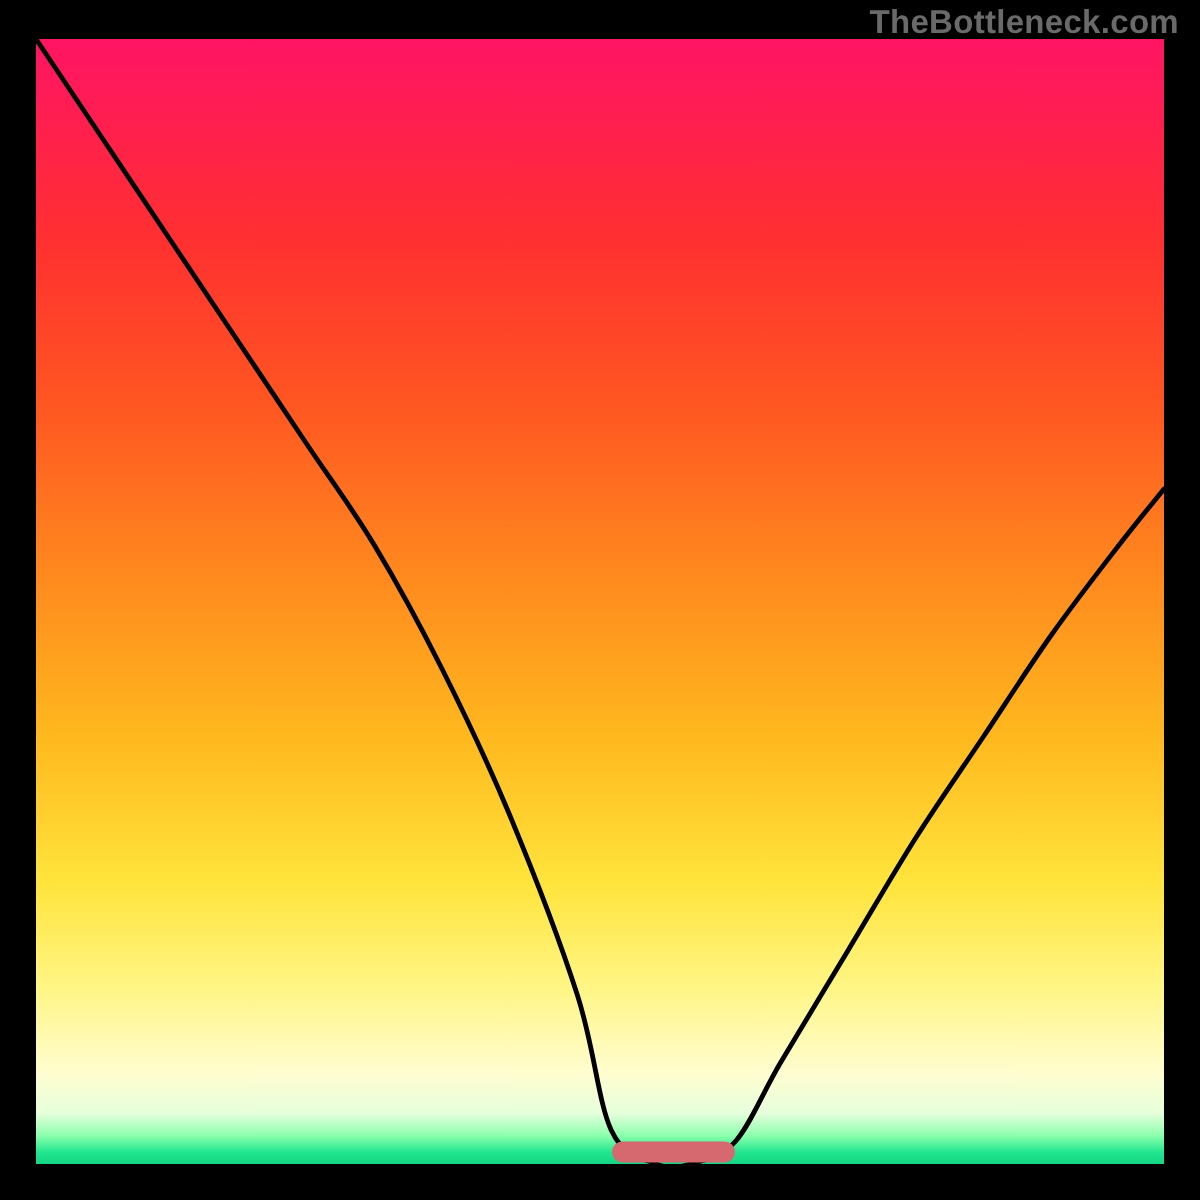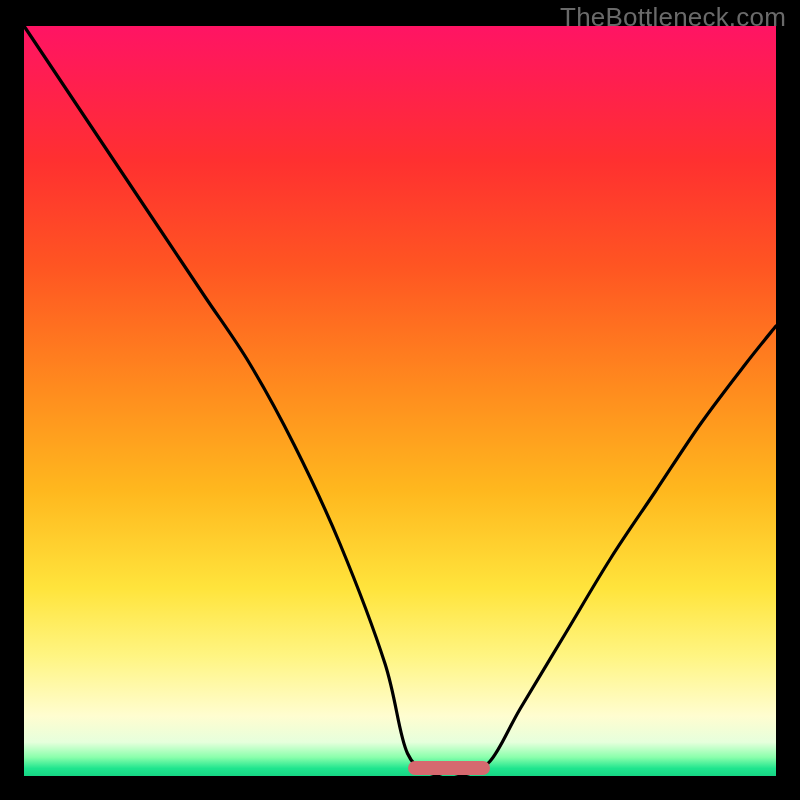--- a/index.html
+++ b/index.html
@@ -15,23 +15,23 @@
     position: relative;
     width: 800px;
     height: 800px;
     background: #000;
   }
   .watermark {
     position: absolute;
     top: 2px;
     right: 14px;
     color: #6a6a6a;
-    font-size: 26px;
+    font-size: 22px;
     letter-spacing: 0.2px;
-    font-weight: 400;
+    font-weight: 700;
     z-index: 20;
     user-select: none;
   }
   .plot-area {
     position: absolute;
     left: 24px;
     top: 26px;
     width: 752px;
     height: 750px;
   }

